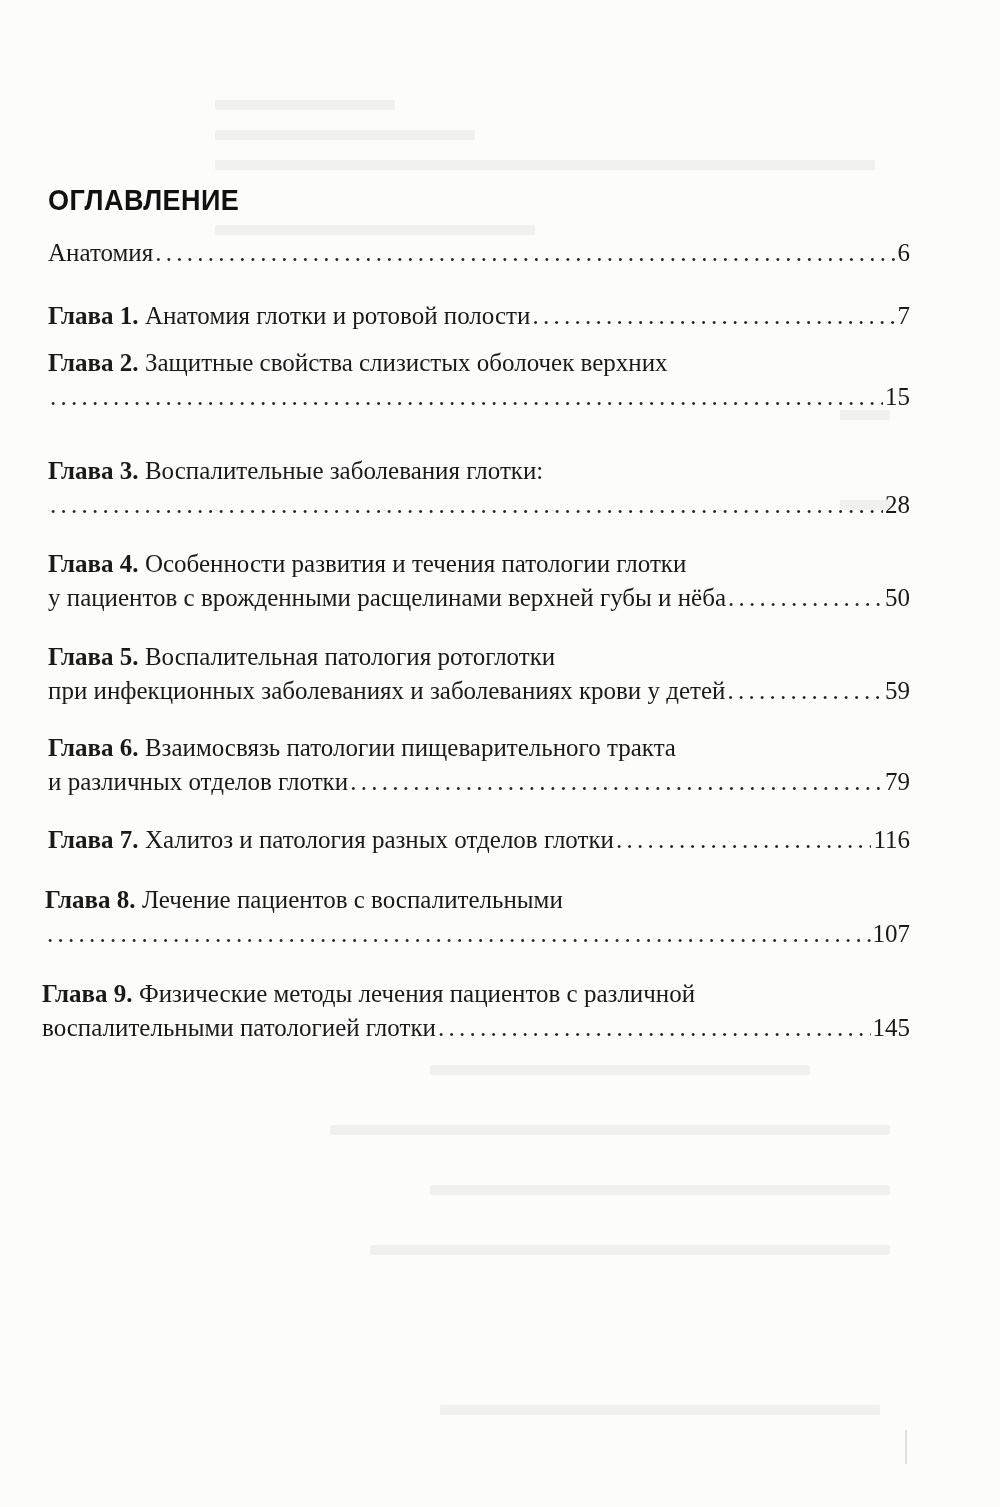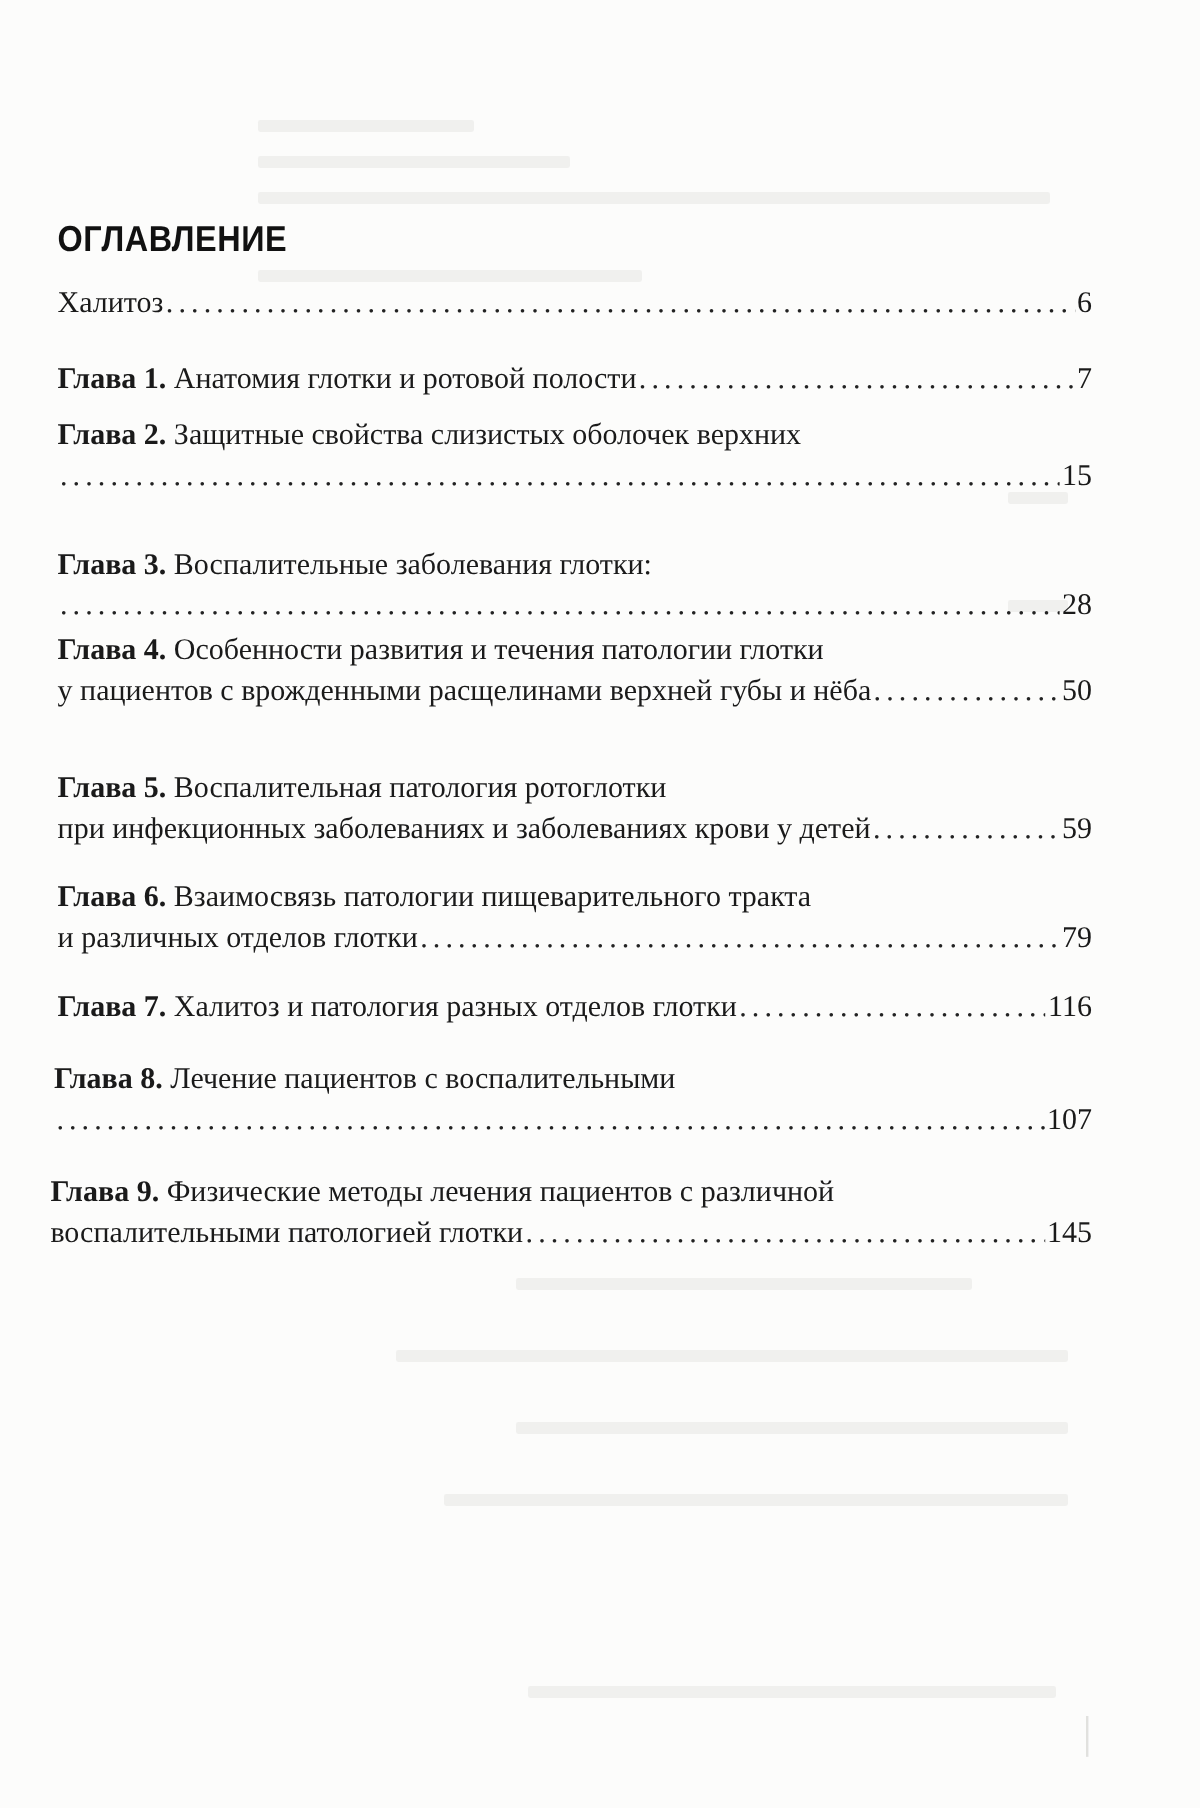--- a/index.html
+++ b/index.html
@@ -62,21 +62,21 @@
   <div class="ghost" style="left:370px;top:1245px;width:520px;"></div>
   <div class="ghost" style="left:440px;top:1405px;width:440px;"></div>
   <div class="bottom-rule"></div>
 
   <div class="heading">ОГЛАВЛЕНИЕ</div>
 
   <div class="toc">
 
     <div class="entry" style="top:236px;">
       <div class="line">
-        <span class="txt">Халитоз</span>
+        <span class="txt">Анатомия</span>
         <span class="leader"></span>
         <span class="page-num">6</span>
       </div>
     </div>
 
     <div class="entry" style="top:299px;">
       <div class="line">
         <span class="txt"><span class="chap">Глава 1.</span> <span>Анатомия глотки и ротовой полости</span></span>
         <span class="leader"></span>
         <span class="page-num">7</span>
@@ -96,21 +96,21 @@
     <div class="entry" style="top:454px;font-family:Liberation Serif, serif;">
       <div class="line">
         <span class="txt"><span class="chap">Глава 3.</span> <span>Воспалительные заболевания глотки:</span></span>
       </div>
       <div class="line">
         <span class="leader"></span>
         <span class="page-num">28</span>
       </div>
     </div>
 
-    <div class="entry" style="top:525px;">
+    <div class="entry" style="top:547px;">
       <div class="line">
         <span class="txt"><span class="chap">Глава 4.</span> <span>Особенности развития и течения патологии глотки</span></span>
       </div>
       <div class="line">
         <span class="txt">у пациентов с врожденными расщелинами верхней губы и нёба</span>
         <span class="leader"></span>
         <span class="page-num">50</span>
       </div>
     </div>
 

